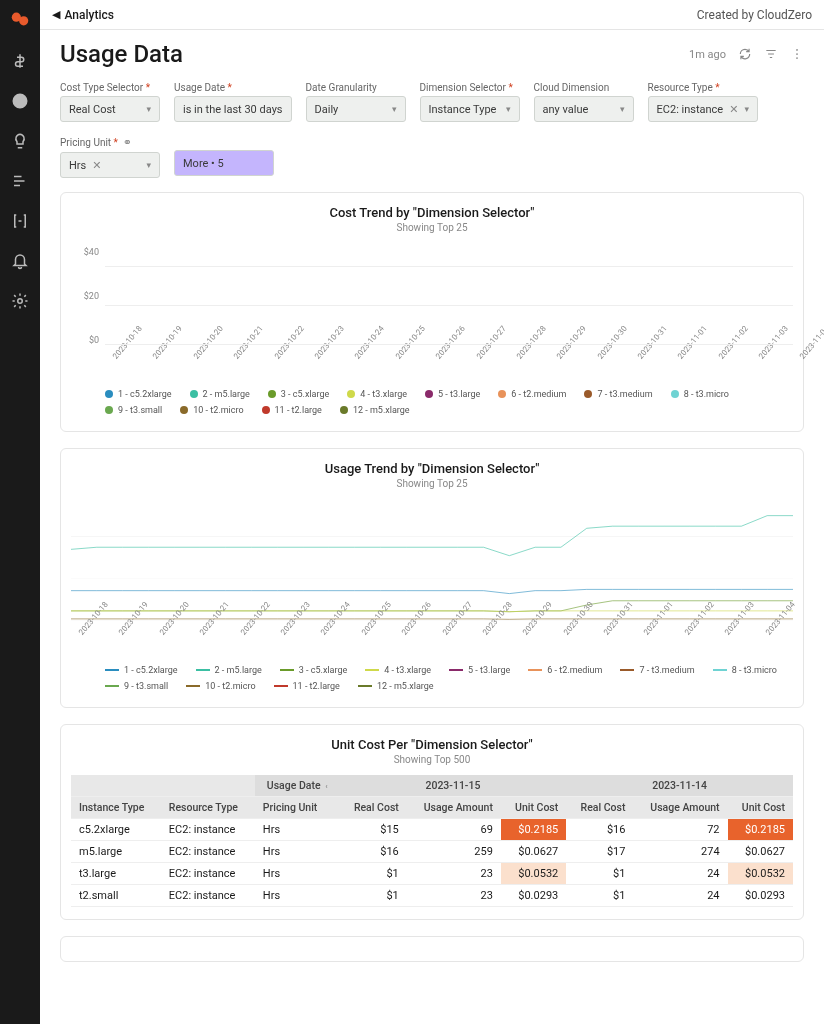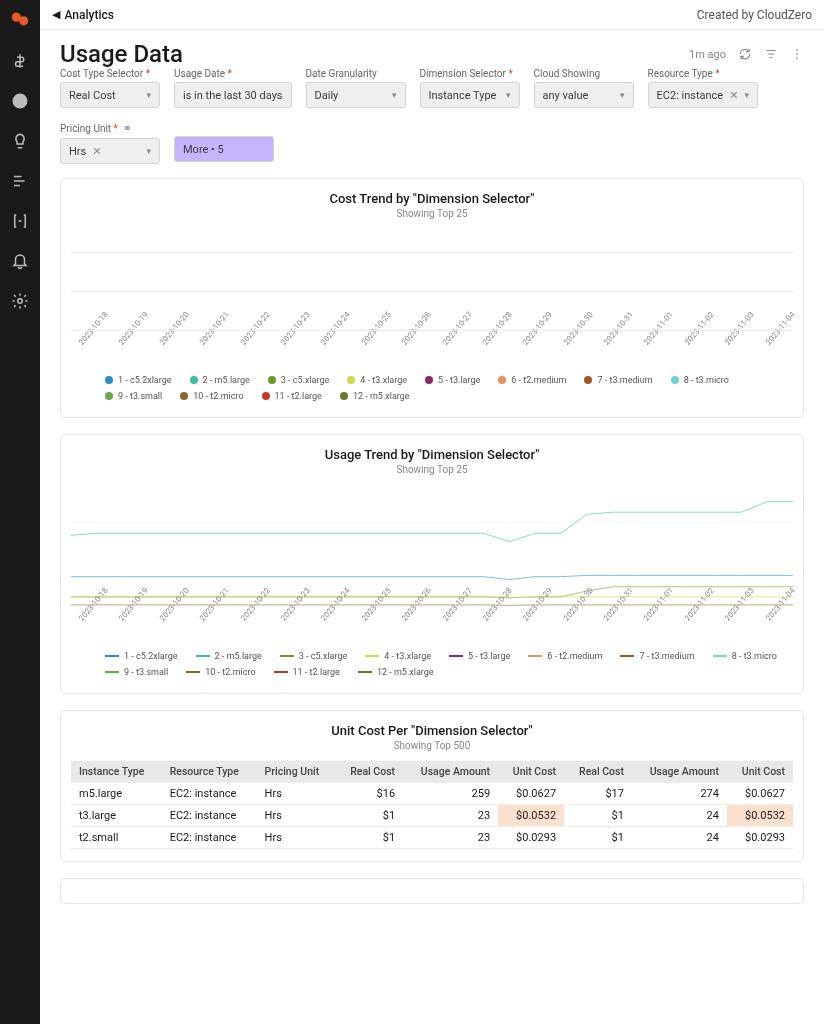--- a/index.html
+++ b/index.html
@@ -8,21 +8,21 @@
   .sidebar{width:40px;background:#1a1a1a;display:flex;flex-direction:column;align-items:center;padding-top:8px;gap:22px;flex-shrink:0;}
   .sidebar-icon{width:18px;height:18px;color:#bbb;display:flex;align-items:center;justify-content:center;cursor:pointer;}
   .sidebar-icon.logo{width:22px;height:22px;color:#e85a2c;}
   .sidebar-spacer{flex:1;}
   .main{flex:1;display:flex;flex-direction:column;min-width:0;}
   .topbar{height:30px;border-bottom:1px solid #e5e5e5;display:flex;align-items:center;padding:0 12px;font-size:12px;}
   .topbar .back{font-size:11px;margin-right:4px;}
   .topbar .crumb{font-weight:500;}
   .topbar .created{margin-left:auto;color:#555;}
   .page{padding:10px 20px 40px;}
-  .page-header{display:flex;align-items:center;margin-bottom:0;}
+  .page-header{display:flex;align-items:center;margin-bottom:14px;}
   .page-title{font-size:24px;font-weight:500;}
   .page-actions{margin-left:auto;display:flex;align-items:center;gap:12px;color:#888;font-size:11px;}
   .page-actions .ic{width:14px;height:14px;cursor:pointer;}
   .filters{display:flex;flex-wrap:wrap;gap:10px 14px;margin-bottom:14px;}
   .filter{display:flex;flex-direction:column;gap:3px;}
   .filter-label{font-size:10px;color:#666;}
   .filter-label .req{color:#d04020;}
   .filter-control{height:26px;background:#eef0ee;border:1px solid #d0d4d0;border-radius:3px;display:flex;align-items:center;padding:0 8px;gap:6px;font-size:11px;color:#3a3a3a;min-width:100px;cursor:pointer;}
   .filter-control .chev{margin-left:auto;color:#888;font-size:9px;}
   .filter-control .x{color:#888;font-size:11px;cursor:pointer;}
@@ -162,21 +162,21 @@
             </div>
           </div>
           <div class="filter">
             <div class="filter-label">Dimension Selector<span class="req"> *</span></div>
             <div class="filter-control">
               <span>Instance Type</span>
               <span class="chev">▾</span>
             </div>
           </div>
           <div class="filter">
-            <div class="filter-label">Cloud Showing</div>
+            <div class="filter-label">Cloud Dimension</div>
             <div class="filter-control">
               <span>any value</span>
               <span class="chev">▾</span>
             </div>
           </div>
           <div class="filter">
             <div class="filter-label">Resource Type<span class="req"> *</span></div>
             <div class="filter-control">
               <span>EC2: instance</span>
               <span class="x">✕</span>
@@ -196,20 +196,25 @@
           <div class="filter">
             <div class="filter-label">&nbsp;</div>
             <div class="filter-control more">More • 5</div>
           </div>
         </div>
 
       <div class="panel">
         <div class="panel-title">Cost Trend by "Dimension Selector"</div>
         <div class="panel-sub">Showing Top 25</div>
         <div class="barchart">
+          <div class="yaxis" id="bar-yaxis">
+              <span>$40</span>
+              <span>$20</span>
+              <span>$0</span>
+            </div>
           <div class="plot" id="bar-plot">
             <div class="bars" id="bars">
                 <div class="bar-col">
                   <div class="seg" style="height: 2%; background: rgb(154, 90, 42);"></div>
                   <div class="seg" style="height: 2%; background: rgb(232, 146, 90);"></div>
                   <div class="seg" style="height: 2%; background: rgb(138, 42, 106);"></div>
                   <div class="seg" style="height: 6%; background: rgb(207, 217, 74);"></div>
                   <div class="seg" style="height: 14%; background: rgb(106, 155, 42);"></div>
                   <div class="seg" style="height: 22%; background: rgb(59, 191, 163);"></div>
                   <div class="seg" style="height: 32%; background: rgb(42, 141, 191);"></div>
@@ -633,32 +638,49 @@
           </div>
       </div>
 
       <div class="panel">
         <div class="panel-title">Unit Cost Per "Dimension Selector"</div>
         <div class="panel-sub">Showing Top 500</div>
         <div class="tbl-wrap">
             <table class="tbl" id="unit-cost-tbl">
               <thead>
                 <tr>
+                  <th colspan="2"></th>
+                  <th class="group">Usage Date <span class="sort-ic">‹</span></th>
+                  <th class="group" colspan="3">2023-11-15</th>
+                  <th class="group" colspan="3">2023-11-14</th>
+                </tr>
+                <tr>
                   <th>Instance Type</th>
                   <th>Resource Type</th>
                   <th>Pricing Unit</th>
                   <th class="num">Real Cost</th>
                   <th class="num">Usage Amount</th>
                   <th class="num">Unit Cost</th>
                   <th class="num">Real Cost</th>
                   <th class="num">Usage Amount</th>
                   <th class="num">Unit Cost</th>
                 </tr>
               </thead>
               <tbody>
+                <tr>
+                  <td>c5.2xlarge</td>
+                  <td>EC2: instance</td>
+                  <td>Hrs</td>
+                  <td class="num">$15</td>
+                  <td class="num">69</td>
+                  <td class="num hl1">$0.2185</td>
+                  <td class="num">$16</td>
+                  <td class="num">72</td>
+                  <td class="num hl1">$0.2185</td>
+                </tr>
                 <tr>
                   <td>m5.large</td>
                   <td>EC2: instance</td>
                   <td>Hrs</td>
                   <td class="num">$16</td>
                   <td class="num">259</td>
                   <td class="num">$0.0627</td>
                   <td class="num">$17</td>
                   <td class="num">274</td>
                   <td class="num">$0.0627</td>

